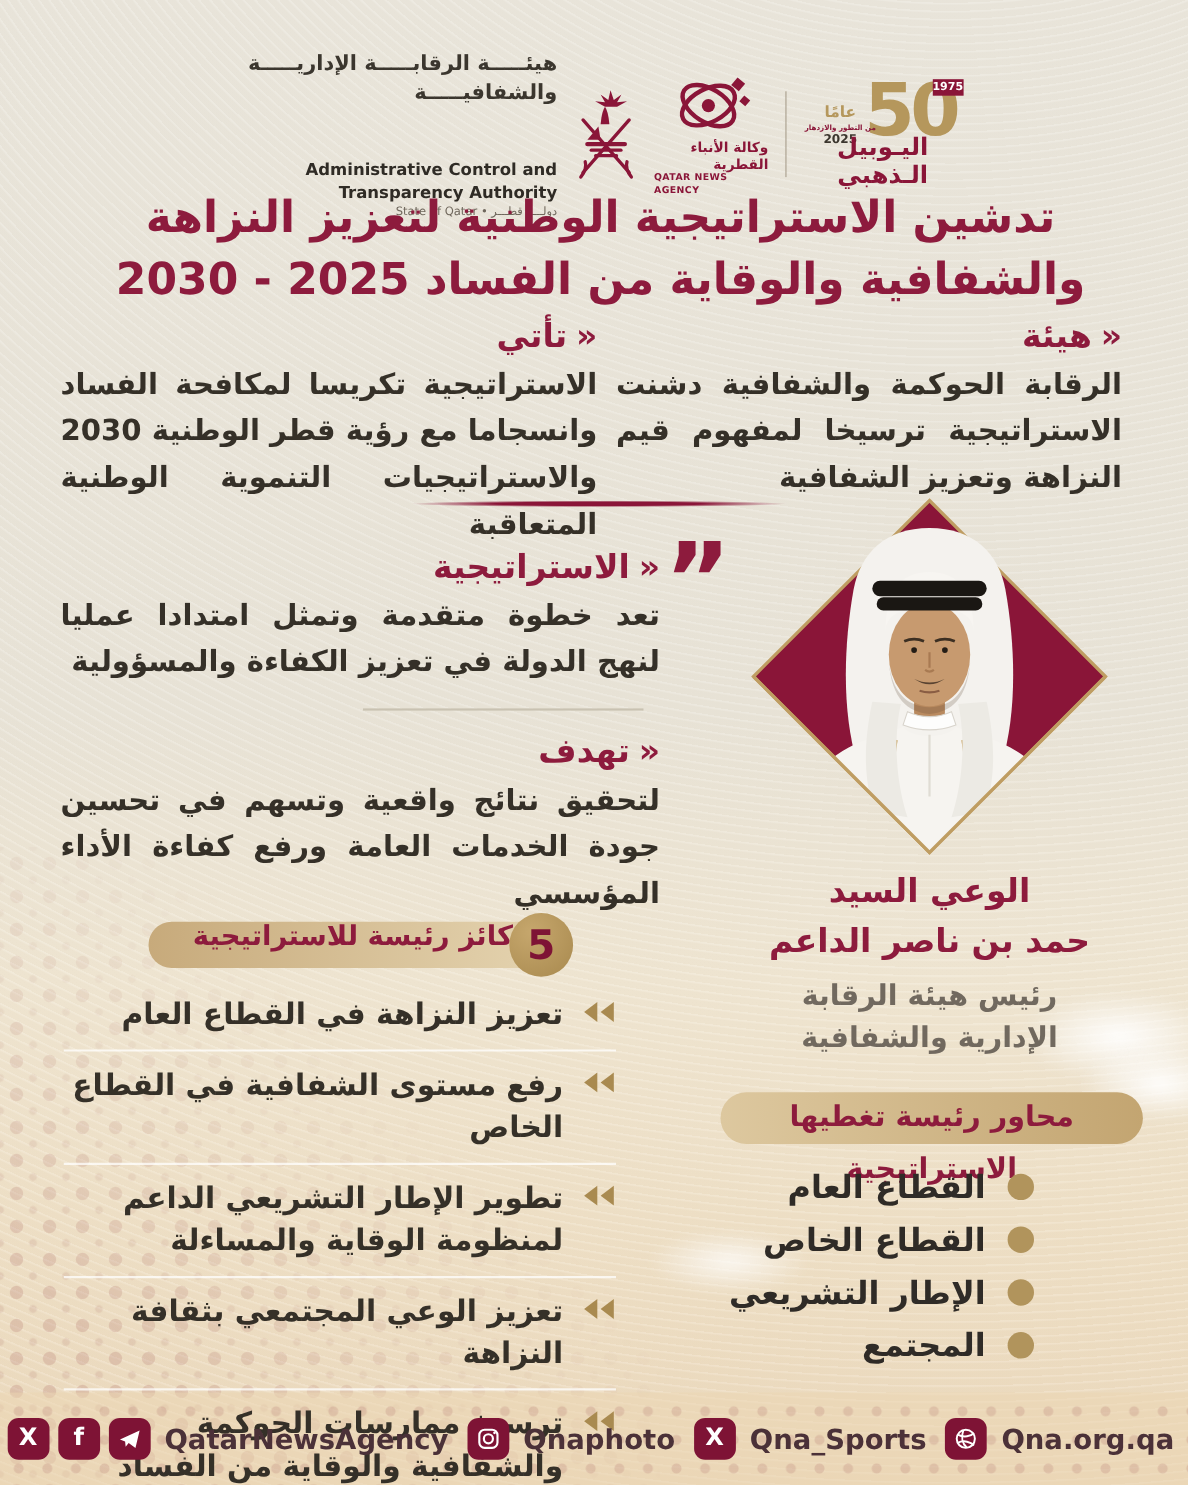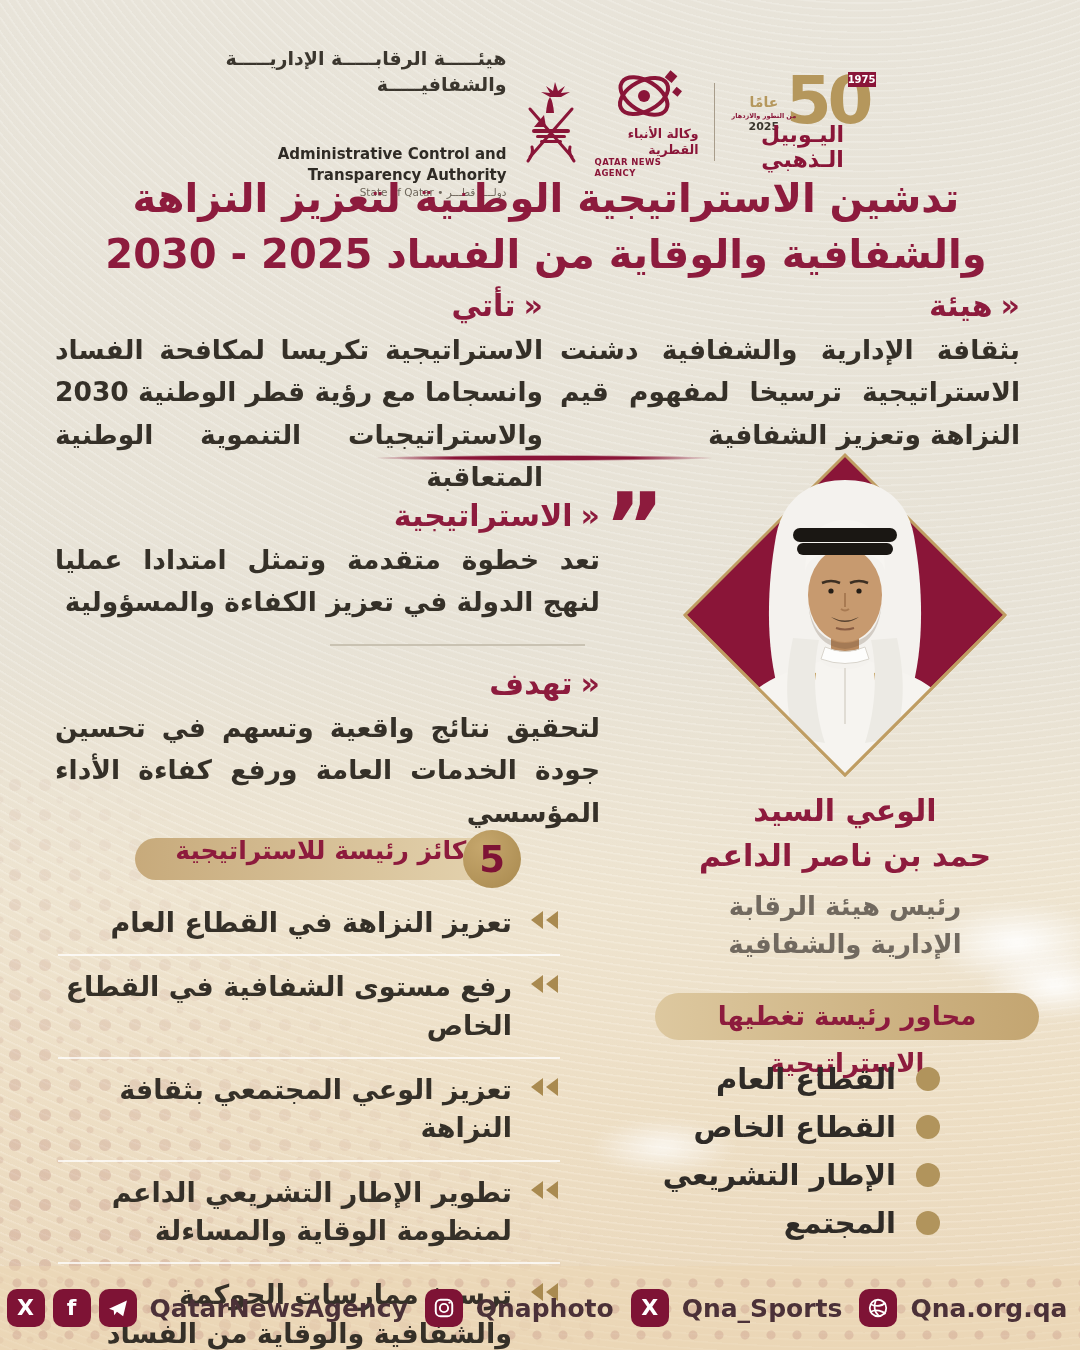--- a/index.html
+++ b/index.html
@@ -165,21 +165,21 @@
 
   <div class="title">
     <div>تدشين الاستراتيجية الوطنية لتعزيز النزاهة</div>
     <div>والشفافية والوقاية من الفساد 2025 - 2030</div>
   </div>
 
   <div class="intro-right">
     <div class="sec-head">
       <span class="mk">«</span><span>هيئة</span>
     </div>
-    <div class="sec-body">بثقافة الإدارية والشفافية دشنت الاستراتيجية ترسيخا لمفهوم قيم النزاهة وتعزيز الشفافية</div>
+    <div class="sec-body">الرقابة الحوكمة والشفافية دشنت الاستراتيجية ترسيخا لمفهوم قيم النزاهة وتعزيز الشفافية</div>
   </div>
   <div class="intro-left">
     <div class="sec-head">
       <span class="mk">«</span><span>تأتي</span>
     </div>
     <div class="sec-body">الاستراتيجية تكريسا لمكافحة الفساد وانسجاما مع رؤية قطر الوطنية 2030 والاستراتيجيات التنموية الوطنية المتعاقبة</div>
   </div>
   <div class="taper"></div>
 
   <div class="quote-mark">„</div>
@@ -252,28 +252,28 @@
           <span class="tri"></span>
           <span class="tri"></span>
         </span>
       <span>رفع مستوى الشفافية في القطاع الخاص</span>
     </div>
     <div class="pillar">
       <span class="mark">
           <span class="tri"></span>
           <span class="tri"></span>
         </span>
+      <span>تطوير الإطار التشريعي الداعم لمنظومة الوقاية والمساءلة</span>
+    </div>
+    <div class="pillar">
+      <span class="mark">
+          <span class="tri"></span>
+          <span class="tri"></span>
+        </span>
       <span>تعزيز الوعي المجتمعي بثقافة النزاهة</span>
-    </div>
-    <div class="pillar">
-      <span class="mark">
-          <span class="tri"></span>
-          <span class="tri"></span>
-        </span>
-      <span>تطوير الإطار التشريعي الداعم لمنظومة الوقاية والمساءلة</span>
     </div>
     <div class="pillar">
       <span class="mark">
           <span class="tri"></span>
           <span class="tri"></span>
         </span>
       <span>ترسيخ ممارسات الحوكمة والشفافية والوقاية من الفساد</span>
     </div>
   </div>
 

